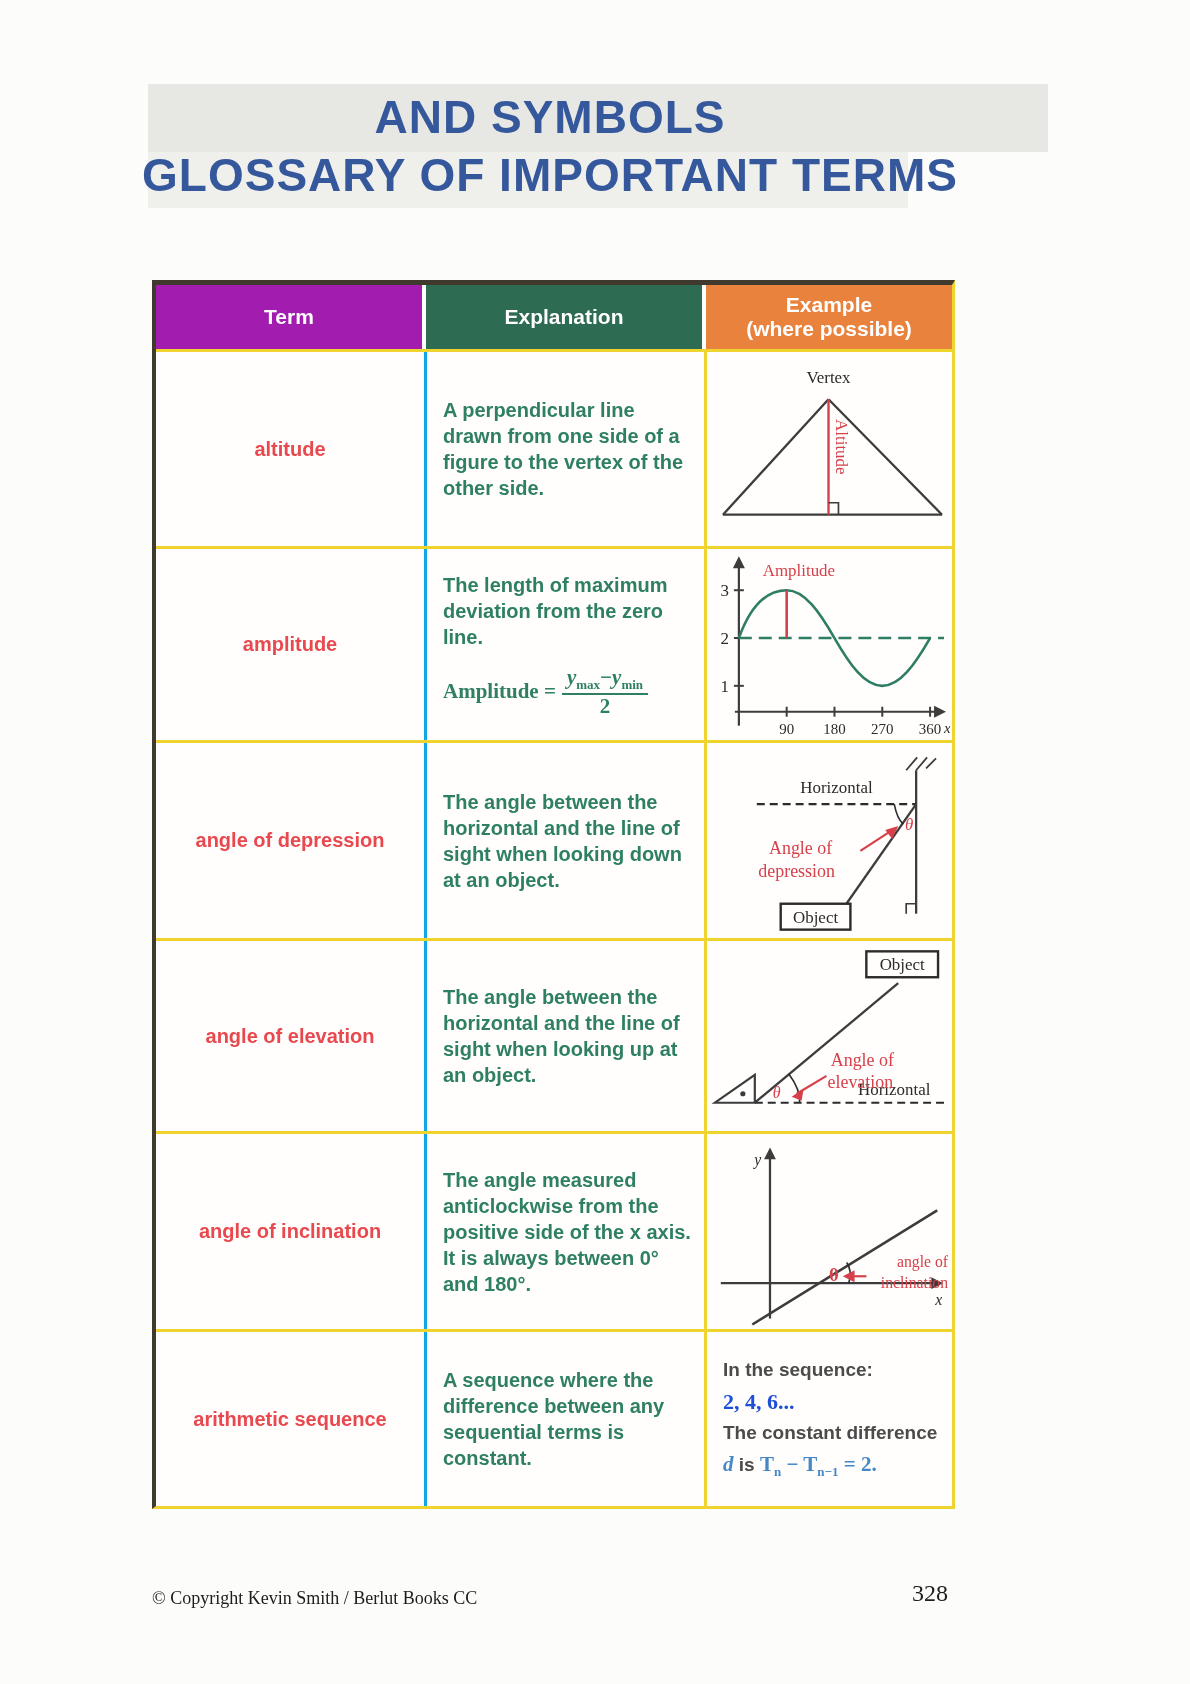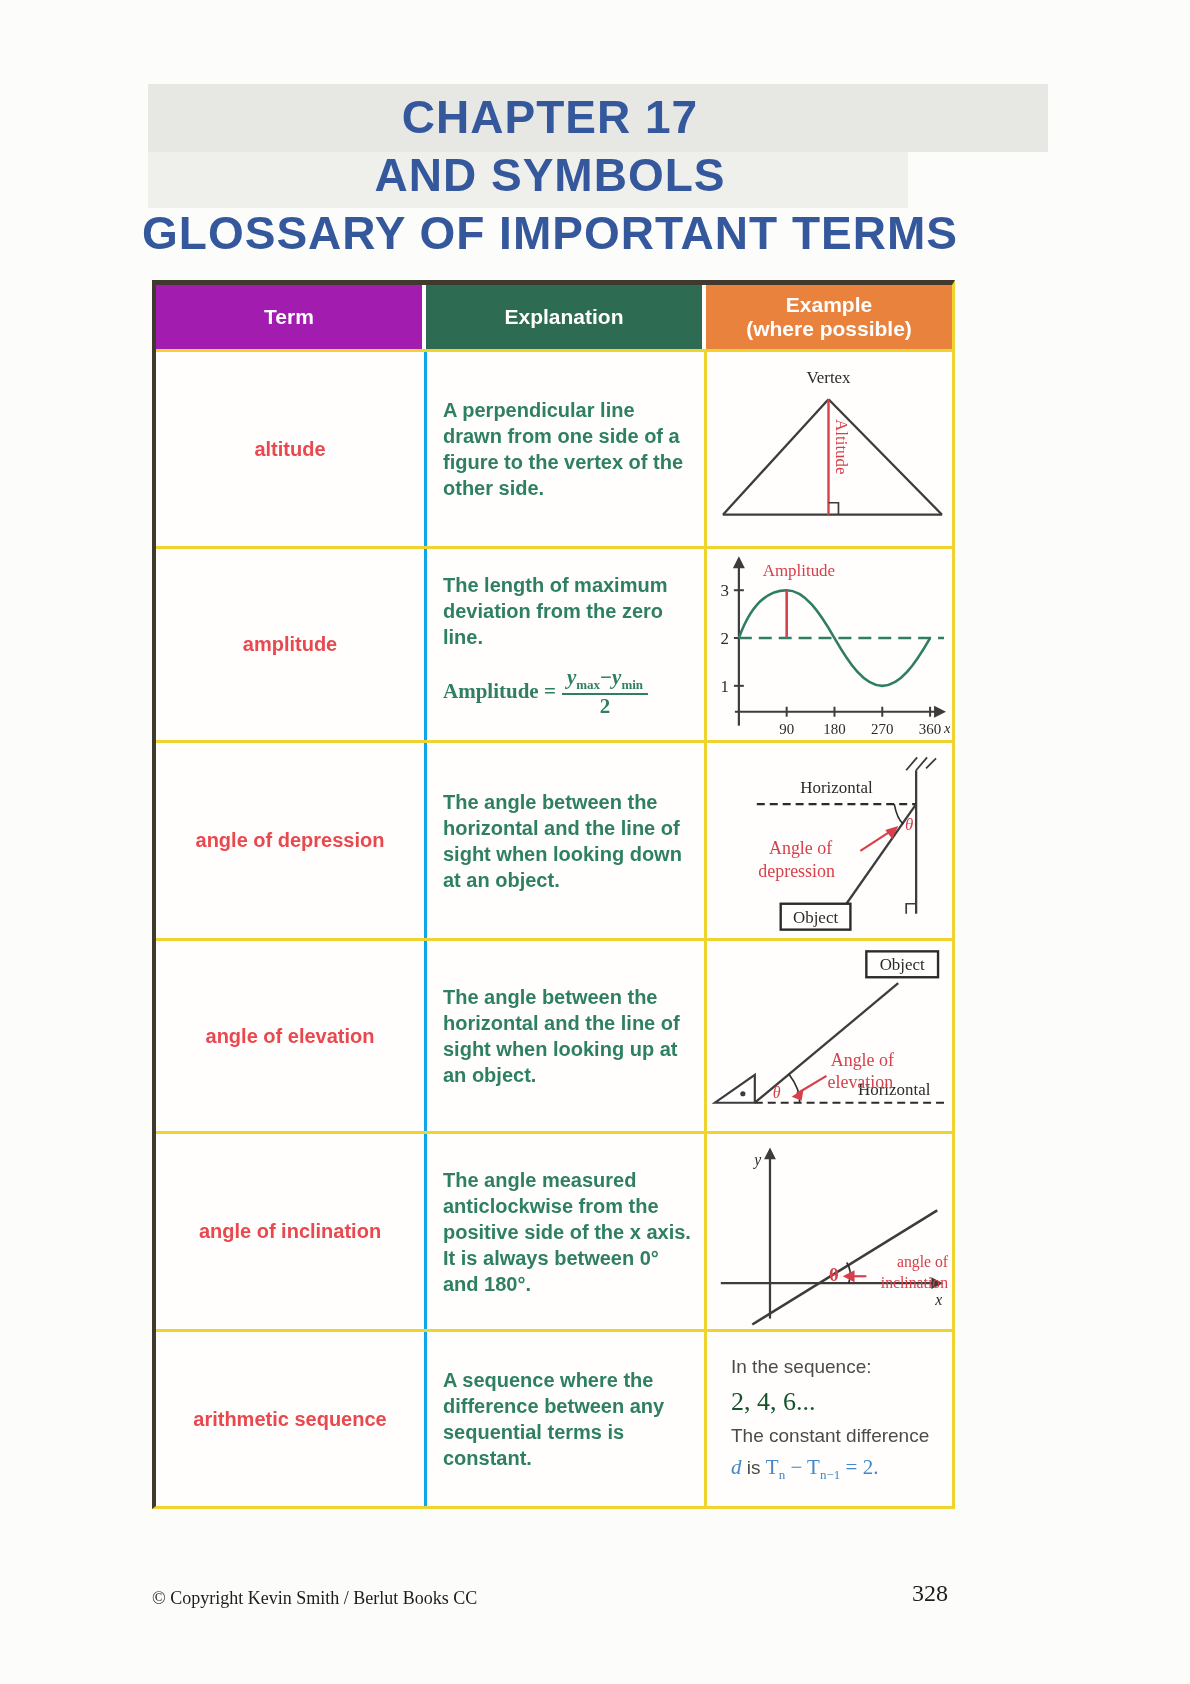--- a/index.html
+++ b/index.html
@@ -57,22 +57,22 @@
   .formula {
     margin-top:16px; font-family:"Liberation Serif", serif; font-weight:bold;
     color:#2f8063; font-size:21px; display:flex; align-items:center; gap:6px;
   }
   .formula i { font-style:italic; }
   .frac { display:inline-flex; flex-direction:column; text-align:center; line-height:1.05; }
   .frac .num { border-bottom:2px solid #2f8063; padding:0 5px 1px 5px; white-space:nowrap; }
   .frac sub, .bluef sub { font-size:0.62em; }
 
   
-  .seq-line { margin:2px 8px; font-size:19px; font-weight:normal; color:#4b4b4b; line-height:1.35; }
-  .seq-num { font-family:"Liberation Serif", serif; color:#14532d; font-size:26px; }
+  .seq-line { margin:2px 0; font-size:19px; font-weight:bold; color:#4b4b4b; line-height:1.35; }
+  .seq-num { font-family:"Liberation Serif", serif; color:#1d4ed8; font-size:22px; }
   .d-italic { font-family:"Liberation Serif", serif; font-style:italic; color:#4587c7; font-size:21px; }
   .bluef { font-family:"Liberation Serif", serif; color:#4587c7; font-size:21px; white-space:nowrap; }
 
   svg text { font-family:"Liberation Serif", serif; }
   .footer-left {
     position:absolute; left:152px; top:1588px;
     font-family:"Liberation Serif", serif; font-size:18px; color:#1d1d1d;text-align:right;
   }
   .footer-page {
     position:absolute; left:896px; top:1580px; width:52px; text-align:right;
@@ -81,21 +81,20 @@
 </style>
 </head>
 <body>
 
 <div class="page">
 
   <div class="scanband1"></div>
   <div class="scanband2"></div>
 
   <div class="title">
-    <div>CHAPTER 17</div>
     <div>AND SYMBOLS</div>
     <div>GLOSSARY OF IMPORTANT TERMS</div>
   </div>
 
   <div class="gtable">
 
     <div class="thead">
       <div class="th th-term">Term</div>
       <div class="th th-expl">Explanation</div>
       <div class="th th-example">

